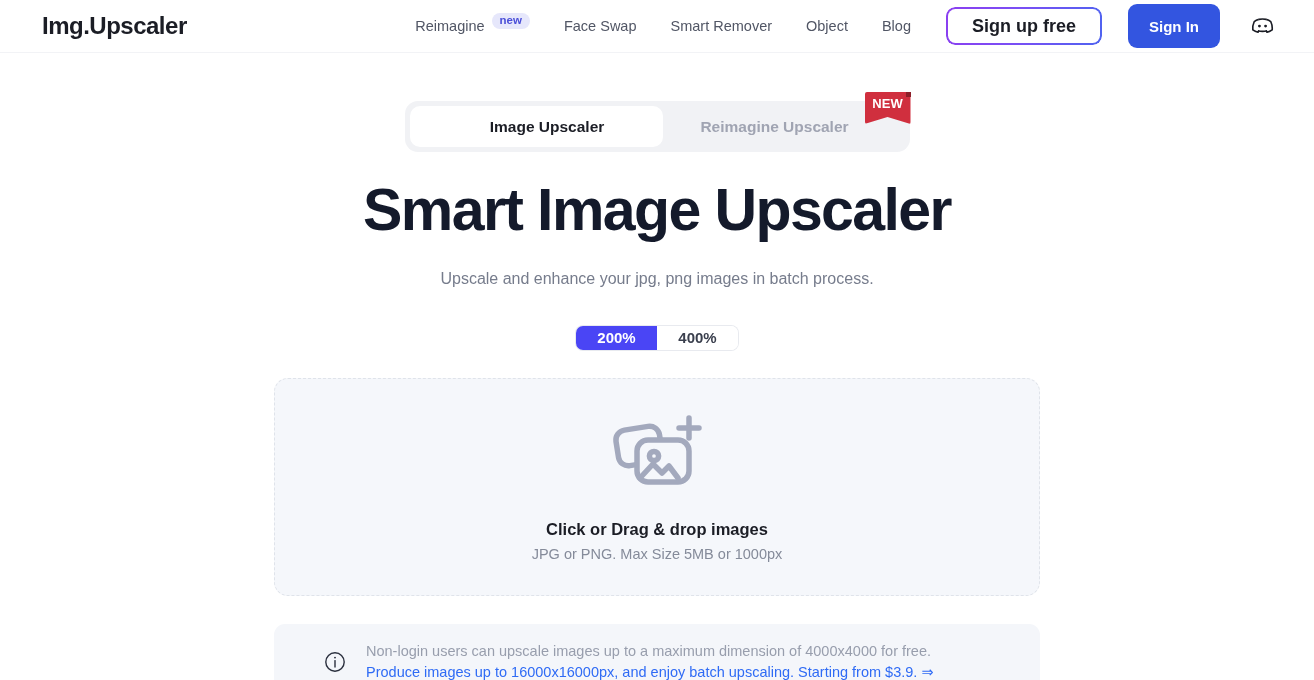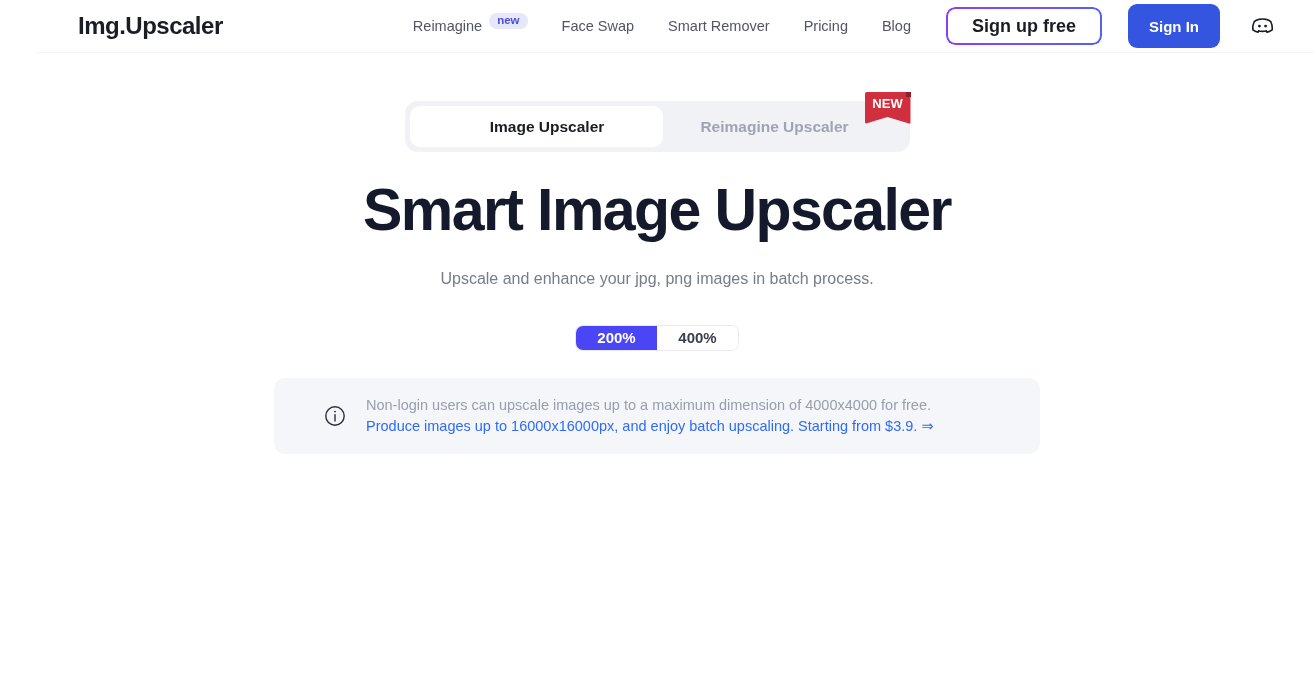--- a/index.html
+++ b/index.html
@@ -13,21 +13,20 @@
   }
 
   
   .header {
     height: 53px;
     border-bottom: 1px solid #f2f3f6;
     display: flex;
     align-items: center;
     padding: 0 40px 0 42px;
     position: relative;
-    margin-left: 36px;
   }
 
   .logo {
     font-size: 24px;
     font-weight: bold;
     letter-spacing: -0.5px;
     color: #1b1d25;
     white-space: nowrap;
   }
 
@@ -304,21 +303,21 @@
 
     <a class="nav-link">
       <span>Face Swap</span>
     </a>
 
     <a class="nav-link">
       <span>Smart Remover</span>
     </a>
 
     <a class="nav-link">
-      <span>Pricing</span>
+      <span>Object</span>
     </a>
 
     <a class="nav-link">
       <span>Blog</span>
     </a>
 
     <div class="btn-signup">Sign up free</div>
 
     <div class="btn-signin">Sign In</div>
 
@@ -348,20 +347,33 @@
   </div>
 
   <h1 class="title">Smart Image Upscaler</h1>
   <p class="subtitle">Upscale and enhance your jpg, png images in batch process.</p>
 
   <div class="scale-group">
     <div class="scale-btn selected">200%</div>
     <div class="scale-btn">400%</div>
   </div>
 
+  <div class="dropzone">
+    <div class="dz-icon">
+      <svg width="96" height="82" viewBox="0 0 96 82" fill="none" stroke="#a3a9bd" stroke-width="5.5" stroke-linecap="round" stroke-linejoin="round">
+        <rect x="8" y="16" width="44" height="36" rx="10" transform="rotate(-9 30 34)"></rect>
+        <rect x="28" y="28" width="52" height="42" rx="11" fill="#f5f7fb"></rect>
+        <circle cx="45" cy="44" r="4.6"></circle>
+        <path d="M31 66l13-14 9 9 7-7 9 12"></path>
+        <path d="M80 6v20M70 16h20"></path>
+      </svg>
+    </div>
+    <div class="dz-title">Click or Drag &amp; drop images</div>
+    <div class="dz-hint">JPG or PNG. Max Size 5MB or 1000px</div>
+  </div>
 
   <div class="notice">
     <div class="notice-icon">
       <svg width="22" height="22" viewBox="0 0 22 22" fill="none" stroke="#2a2f3d" stroke-width="1.4">
         <circle cx="11" cy="11" r="9.2"></circle>
         <circle cx="11" cy="6.6" r="0.95" fill="#2a2f3d" stroke="none"></circle>
         <path d="M11 9.6v6.4" stroke-linecap="round"></path>
       </svg>
     </div>
     <div>

